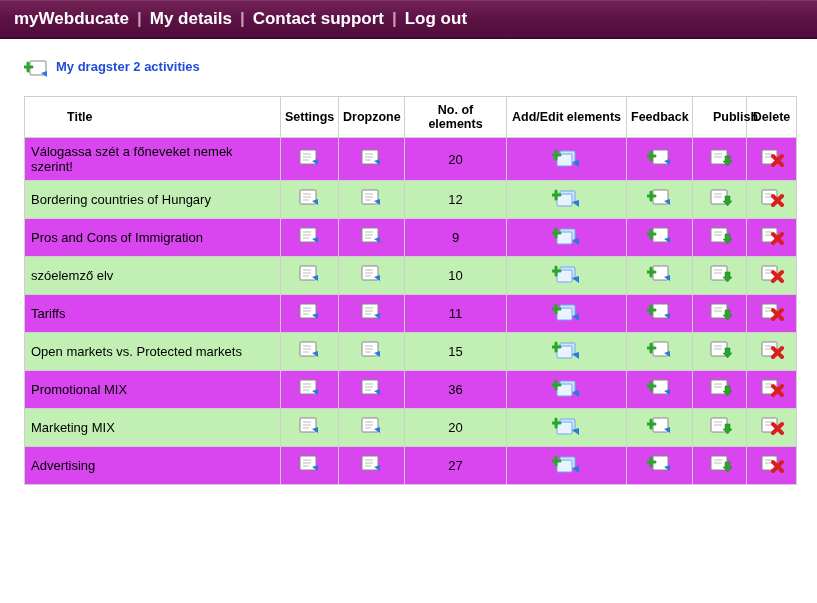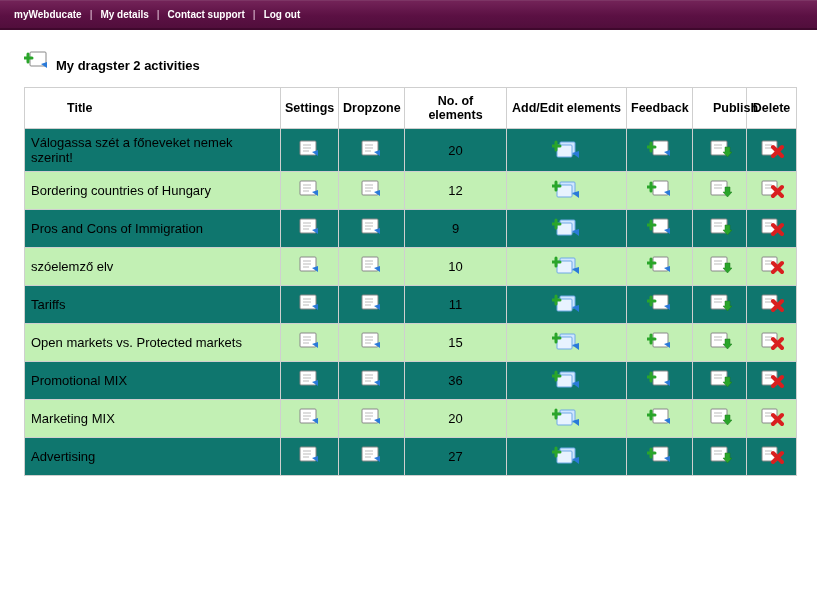--- a/index.html
+++ b/index.html
@@ -17,21 +17,21 @@
   }
   .logo {
     display: block;
   }
   .navbar {
     display: flex;
     align-items: center;
     padding: 8px 14px;
     color: #fff;
     font-weight: bold;
-    font-size: 10px;
+    font-size: 17px;
     background: #611347;
     background: linear-gradient(#732358, #5b1043 55%, #510e3c);
     border-top: 1px solid #7d3565;
     border-bottom: 2px solid #3f082d;
   }
   .navbar a {
     color: #fff;
     text-decoration: none;
   }
   .navbar .sep {
@@ -48,24 +48,24 @@
     color: #551a8b;
     text-decoration: underline;
     cursor: pointer;
   }
   .link-row .pipe {
     color: #333;
     margin: 0 2px;
   }
   .section-head {
     display: flex;
-    align-items: flex-end;
+    align-items: flex-start;
     gap: 6px;
     margin: 6px 0 14px 0;
-    color: #000000;
+    color: #1d4ed8;
     font-weight: bold;
   }
   table.act {
     border-collapse: collapse;
     width: 100%;
     table-layout: fixed;
   }
   table.act th {
     background: #fff;
     border: 1px solid #cfcfcf;
@@ -86,21 +86,21 @@
     border: 1px solid #cfcfcf;
     padding: 6px 6px;
     text-align: center;
     vertical-align: middle;
     font-size: 13px;
   }
   table.act td:first-child {
     text-align: left;
     padding-left: 6px;
   }
-  .row-even { background: #0f766e; }
+  .row-even { background: #d946ef; }
   .row-odd  { background: #c2f0b4; }
   .icon { display: inline-block; vertical-align: middle; }
 </style>
 </head>
 <body>
 
 <div class="page">
 
 
   <div class="navbar">

